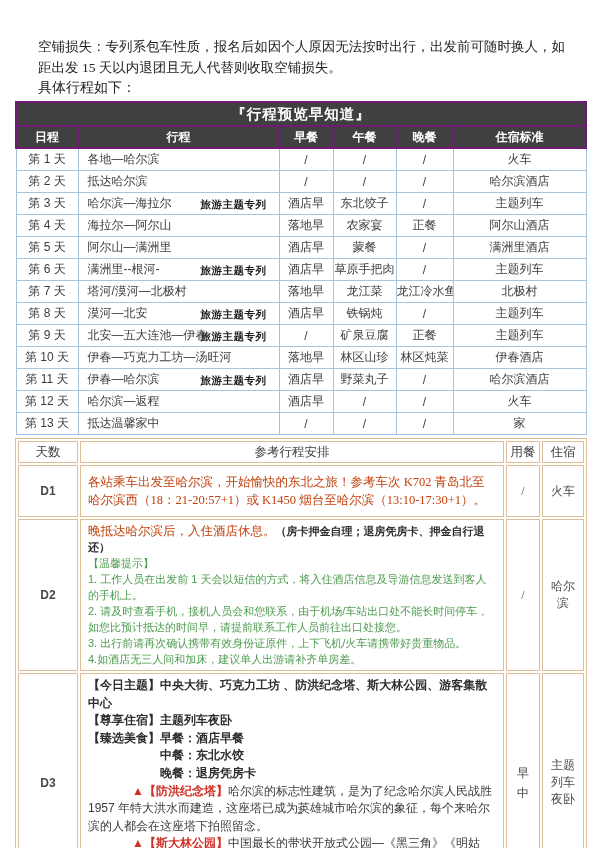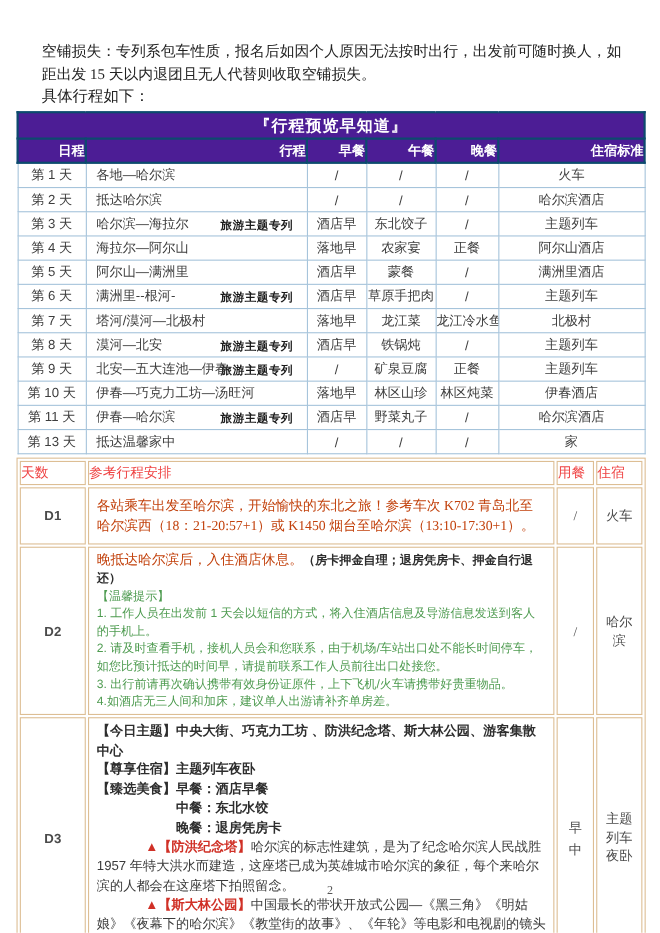--- a/index.html
+++ b/index.html
@@ -17,45 +17,45 @@
   }
   .subtitle{
     margin:1px 0 4px 38px;
     font-family:"Liberation Serif","DejaVu Serif",serif;
     font-size:14px;color:#222;
   }
   table{border-collapse:collapse;table-layout:fixed;}
   
   .t1{width:570px;margin-left:15px;}
   .t1 thead td{
-    background:#4c1d95;color:#fff;font-weight:bold;text-align:center;
-    border:2px solid #0c4a6e;padding:0;
+    background:#404040;color:#fff;font-weight:bold;text-align:center;
+    border:2px solid #701a75;padding:0;
   }
   .t1 .title-cell{font-size:14.5px;height:22px;letter-spacing:1px;}
-  .t1 .head-cell{font-size:12px;height:20px;text-align:right;}
+  .t1 .head-cell{font-size:12px;height:20px;}
   .t1 tbody td{
     border:1px solid #A6C4DB;height:21px;font-size:12px;color:#3d3d3d;
     text-align:center;padding:0;white-space:nowrap;overflow:hidden;
   }
   .t1 tbody td.route{text-align:left;padding-left:9px;}
   .t1 .tag{
     float:right;font-size:10.5px;font-weight:bold;color:#1a1a1a;
     margin-right:12px;margin-top:3px;letter-spacing:0.5px;
   }
   
   .t2{
     width:570px;margin:3px 0 0 15px;
     border-collapse:separate;border-spacing:2px;
     border:1px solid #DDBE94;
   }
   .t2 td{border:1px solid #DDBE94;padding:0;vertical-align:middle;}
   .t2 .t2-head-cell{
-    height:20px;text-align:left;
-    font-family:"Liberation Serif","DejaVu Serif",serif;
-    font-size:12.5px;color:#ef4444;
+    height:20px;text-align:center;
+    font-family:"Liberation Serif","DejaVu Serif",serif;
+    font-size:12.5px;color:#404040;
   }
   .t2 .t2-day{
     text-align:center;font-family:Liberation Sans, sans-serif;
     font-weight:bold;font-size:12px;color:#4a4a4a;
   }
   .t2 .t2-content{padding:3px 7px;vertical-align:middle;}
   .t2 .t2-meals{text-align:center;font-family:"Liberation Serif","DejaVu Serif",serif;font-size:12px;color:#4a4a4a;}
   .t2 .t2-stay{text-align:center;font-family:"Liberation Serif","DejaVu Serif",serif;font-size:12px;color:#4a4a4a;padding:0 4px;}
   .t2 tr.r-D1 td{height:44px;}
   .t2 tr.r-D2 td{height:110px;}
@@ -194,20 +194,28 @@
         </tr>
         <tr>
           <td class="day-cell">第 11 天</td>
           <td class="route"><span class="tag">旅游主题专列</span><span class="route-text">伊春—哈尔滨</span></td>
           <td class="meal-cell">酒店早</td>
           <td class="meal-cell">野菜丸子</td>
           <td class="meal-cell">/</td>
           <td class="stay-cell">哈尔滨酒店</td>
         </tr>
         <tr>
+          <td class="day-cell">第 12 天</td>
+          <td class="route"><span class="route-text">哈尔滨—返程</span></td>
+          <td class="meal-cell">酒店早</td>
+          <td class="meal-cell">/</td>
+          <td class="meal-cell">/</td>
+          <td class="stay-cell">火车</td>
+        </tr>
+        <tr>
           <td class="day-cell">第 13 天</td>
           <td class="route"><span class="route-text">抵达温馨家中</span></td>
           <td class="meal-cell">/</td>
           <td class="meal-cell">/</td>
           <td class="meal-cell">/</td>
           <td class="stay-cell">家</td>
         </tr>
       </tbody>
   </table>
 

